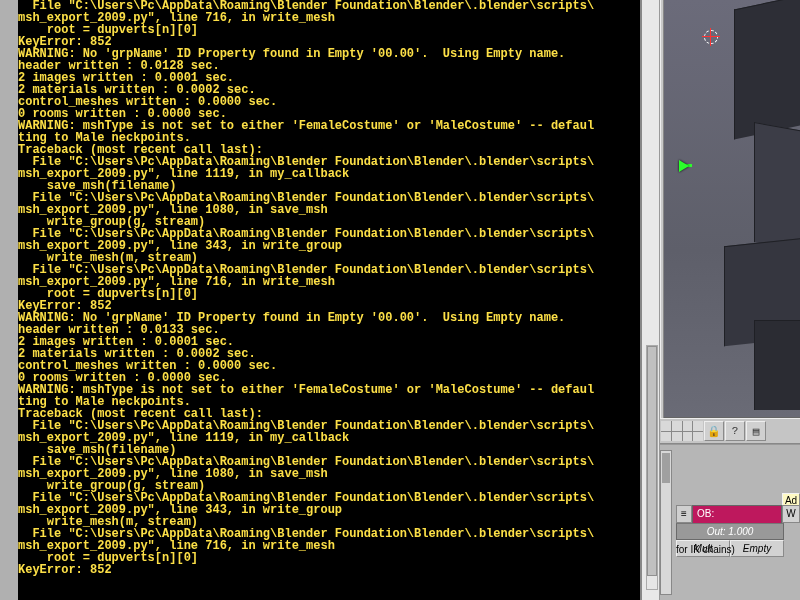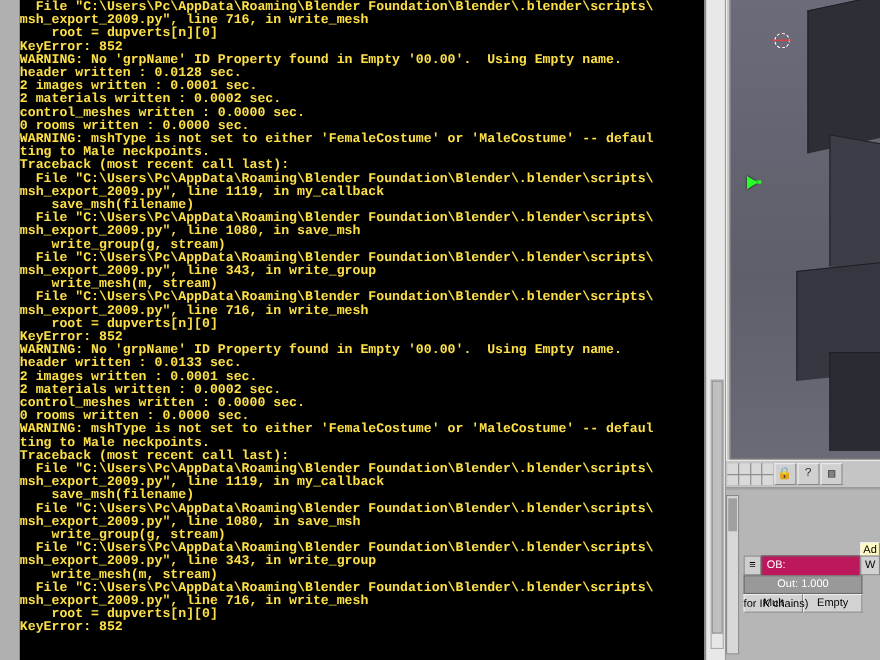--- a/index.html
+++ b/index.html
@@ -239,20 +239,21 @@
     text-align: center;
     line-height: 16px;
   }
   .row {
     position: absolute;
     left: 16px;
     width: 108px;
     height: 17px;
     display: flex;
     font-size: 10px;
+    font-style: italic;
   }
   .row .field {
     flex:1;
     height: 17px;
     background: #999;
     color: #fff;
     border: 1px solid #6a6a6a;
     text-align: center;
     line-height: 15px;
     border-top-color:#777;

